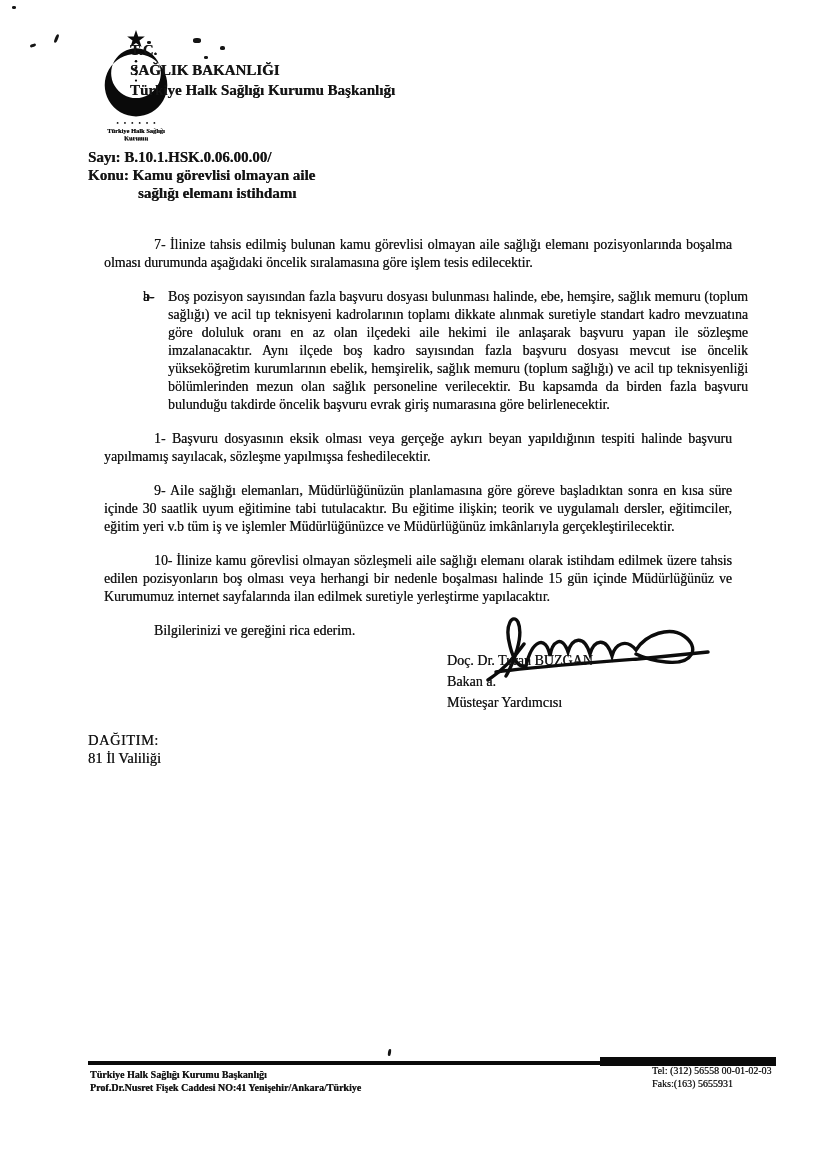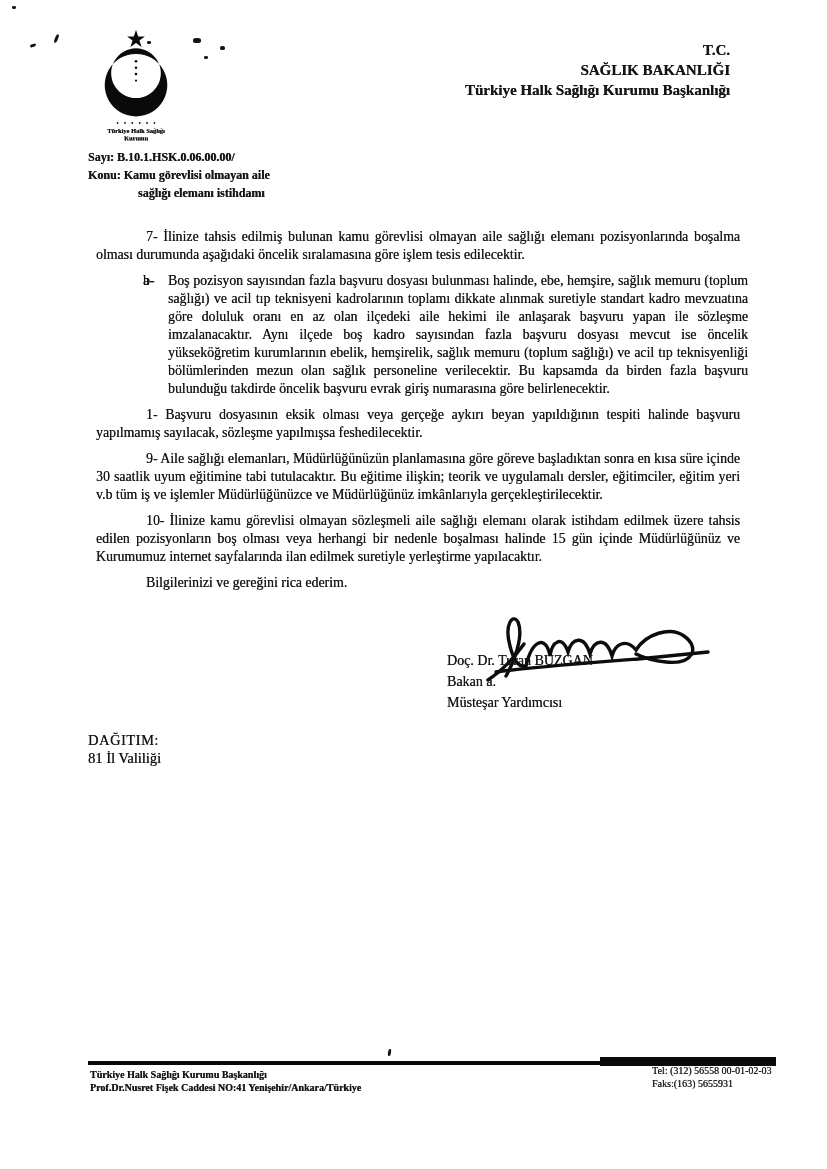--- a/index.html
+++ b/index.html
@@ -7,28 +7,28 @@
     position:relative;
     width:827px;height:1169px;
     background:#ffffff;
     font-family:"Liberation Serif","DejaVu Serif",serif;
     color:#141414;
     overflow:hidden;
     text-shadow:0.3px 0.15px 0 rgba(10,10,10,0.75);
   }
   .abs{position:absolute;}
   
-  #header-text{left:130px;top:40px;width:600px;text-align:right;line-height:20px;font-weight:bold;font-size:15px;}
+  #header-text{left:130px;top:40px;width:600px;text-align:left;line-height:20px;font-weight:bold;font-size:15px;}
   #logo-wrap{left:90px;top:28px;width:92px;}
   
-  #ref-block{left:88px;top:148px;font-size:12px;line-height:18px;font-weight:bold;}
+  #ref-block{left:88px;top:148px;font-size:15px;line-height:18px;font-weight:bold;}
   #ref-block .k2{padding-left:50px;font-weight:bold;}
   
   #letter-body{left:88px;top:220px;width:660px;font-size:13.8px;line-height:18px;text-align:justify;}
-  #letter-body p{margin:8px;}
+  #letter-body p{margin:16px;}
   .indent{text-indent:50px;}
   .li{position:relative;padding-left:80px;}
   .li-label{position:absolute;left:55px;top:0;}
   
   #sig-block{left:447px;top:650px;width:260px;text-align:left;font-size:14px;line-height:21px;}
   #sig-svg{left:468px;top:612px;width:262px;height:78px;}
   
   #dist-block{left:88px;top:731px;font-size:14.5px;line-height:18px;}
   #dist-block .d1{font-weight:normal;letter-spacing:0.5px;}
   

